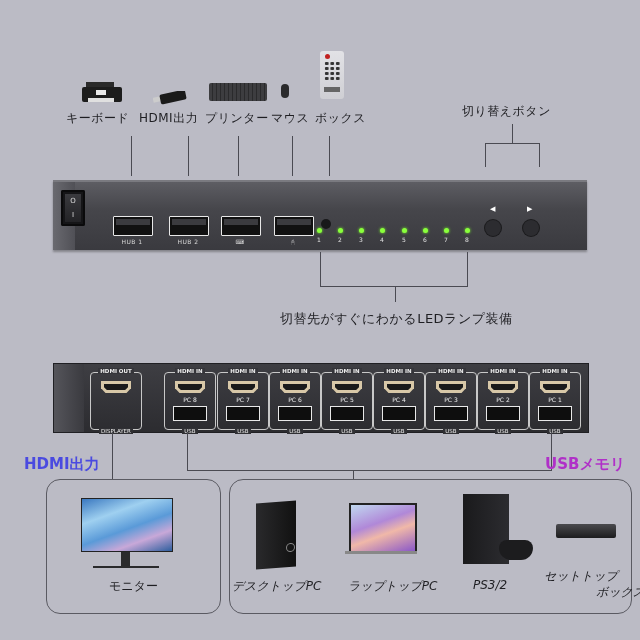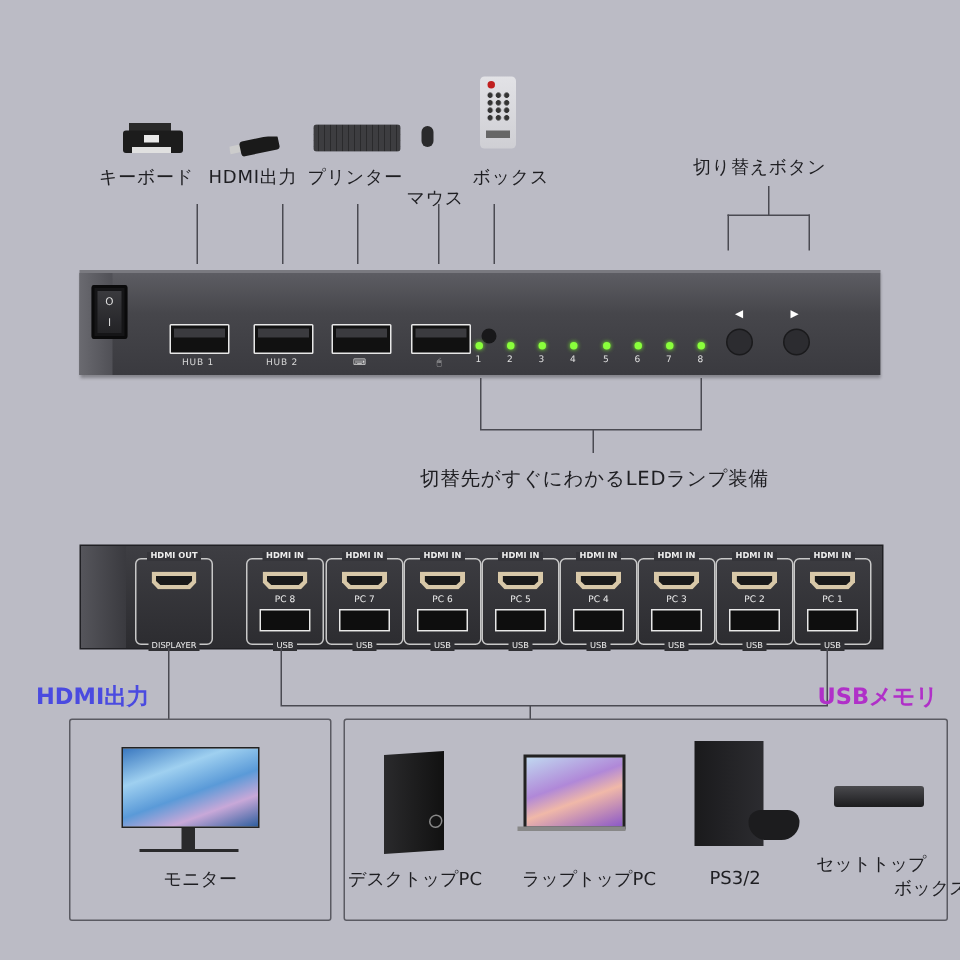--- a/index.html
+++ b/index.html
@@ -26,21 +26,21 @@
   .grp{position:absolute;top:8px;height:56px;border:1px solid #c8c8c8;border-radius:4px;}
   .grp-top{position:absolute;top:-5px;left:0;right:0;text-align:center;font-size:5.5px;font-weight:bold;color:#eee;}
   .grp-top span{background:#35353a;padding:0 2px;}
   .grp-bot{position:absolute;bottom:-5px;left:0;right:0;text-align:center;font-size:5.5px;color:#eee;}
   .grp-bot span{background:#303034;padding:0 2px;}
   .hdmi{position:absolute;left:50%;transform:translateX(-50%);top:8px;width:30px;height:12px;background:#d8c8a8;clip-path:polygon(0 0,100% 0,100% 60%,85% 100%,15% 100%,0 60%);}
   .hdmi::after{content:"";position:absolute;left:3px;top:3px;right:3px;bottom:3px;background:#1a1a1a;clip-path:polygon(0 0,100% 0,100% 55%,88% 100%,12% 100%,0 55%);}
   .pc-lbl{position:absolute;top:23px;left:0;right:0;text-align:center;font-size:6px;color:#eee;}
   .rusb{position:absolute;left:50%;transform:translateX(-50%);top:33px;width:32px;height:13px;border:1px solid #e8e8e8;background:#0e0e0e;}
   
-  .box{position:absolute;border:1.5px solid #5a5a62;border-radius:2px;}
+  .box{position:absolute;border:1.5px solid #5a5a62;border-radius:14px;}
   .dev-lbl{position:absolute;font-size:12px;text-align:center;white-space:nowrap;}
   .tag{position:absolute;font-size:15px;font-weight:bold;}
 </style>
 </head>
 <body>
 
 <div class="abs" style="left:82px;top:80px;width:40px;height:26px;">
   <svg width="40" height="26">
       <rect x="4" y="2" width="28" height="6" fill="#2a2a2a"></rect>
       <rect x="0" y="7" width="40" height="15" rx="2" fill="#1c1c1c"></rect>
@@ -58,21 +58,21 @@
 <div class="abs" style="left:281px;top:84px;width:8px;height:14px;background:#2a2a2c;border-radius:4px;"></div>
 <div class="abs" style="left:320px;top:51px;width:24px;height:48px;background:linear-gradient(180deg,#e2e2e6,#cfcfd4);border-radius:3px;">
   <div style="position:absolute;left:5px;top:3px;width:5px;height:5px;border-radius:50%;background:#c02020;"></div>
   <div style="position:absolute;left:4px;top:10px;width:16px;height:20px;background-image:radial-gradient(circle,#333 1.6px,transparent 2px);background-size:5.5px 5px;"></div>
   <div style="position:absolute;left:4px;top:36px;width:16px;height:5px;background:#666;font-size:3px;"></div>
 </div>
 
 <div class="lbl" style="left:66px;top:110px;">キーボード</div>
 <div class="lbl" style="left:139px;top:110px;">HDMI出力</div>
 <div class="lbl" style="left:205px;top:110px;">プリンター</div>
-<div class="lbl" style="left:271px;top:124px;">マウス</div>
+<div class="lbl" style="left:271px;top:110px;">マウス</div>
 <div class="lbl" style="left:315px;top:110px;">ボックス</div>
 
 <div class="line" style="left:131px;top:136px;width:1px;height:40px;"></div>
 <div class="line" style="left:188px;top:136px;width:1px;height:40px;"></div>
 <div class="line" style="left:238px;top:136px;width:1px;height:40px;"></div>
 <div class="line" style="left:292px;top:136px;width:1px;height:40px;"></div>
 <div class="line" style="left:329px;top:136px;width:1px;height:40px;"></div>
 
 <div class="lbl" style="left:462px;top:103px;">切り替えボタン</div>
 <div class="line" style="left:512px;top:124px;width:1px;height:20px;"></div>
@@ -204,21 +204,21 @@
 
 <div class="box" style="left:46px;top:479px;width:173px;height:133px;">
   <div class="abs" style="left:34px;top:18px;width:90px;height:70px;">
     <div style="position:absolute;left:0;top:0;width:90px;height:52px;background:linear-gradient(160deg,#3a78c0 0%,#9fd0f0 30%,#5a9ad8 55%,#c8a8d8 75%,#2e5e9e 100%);border:1.5px solid #222;"></div>
     <div style="position:absolute;left:40px;top:54px;width:9px;height:14px;background:#2a2a2c;"></div>
     <div style="position:absolute;left:12px;top:68px;width:66px;height:2px;background:#2a2a2c;"></div>
   </div>
   <div class="dev-lbl" style="left:0;right:0;top:98px;">モニター</div>
 </div>
 
-<div class="box" style="left:229px;top:479px;width:401px;height:133px;">
+<div class="box" style="left:229px;top:479px;width:401px;height:133px;font-style:italic;">
   <div class="abs" style="left:26px;top:22px;width:40px;height:66px;background:linear-gradient(90deg,#2a2a2c,#111);transform:skewY(-4deg);">
     <div style="position:absolute;left:30px;top:42px;width:7px;height:7px;border-radius:50%;border:1px solid #888;"></div>
   </div>
   <div class="dev-lbl" style="left:2px;top:98px;">デスクトップPC</div>
 
   <div class="abs" style="left:115px;top:23px;width:72px;height:52px;">
     <div style="position:absolute;left:4px;top:0;width:64px;height:46px;background:linear-gradient(160deg,#c0d8f0 0%,#b088d8 40%,#f0b8a8 60%,#8a58c8 100%);border:2px solid #222;"></div>
     <div style="position:absolute;left:0;top:48px;width:72px;height:3px;background:#888;"></div>
   </div>
   <div class="dev-lbl" style="left:118px;top:98px;">ラップトップPC</div>

